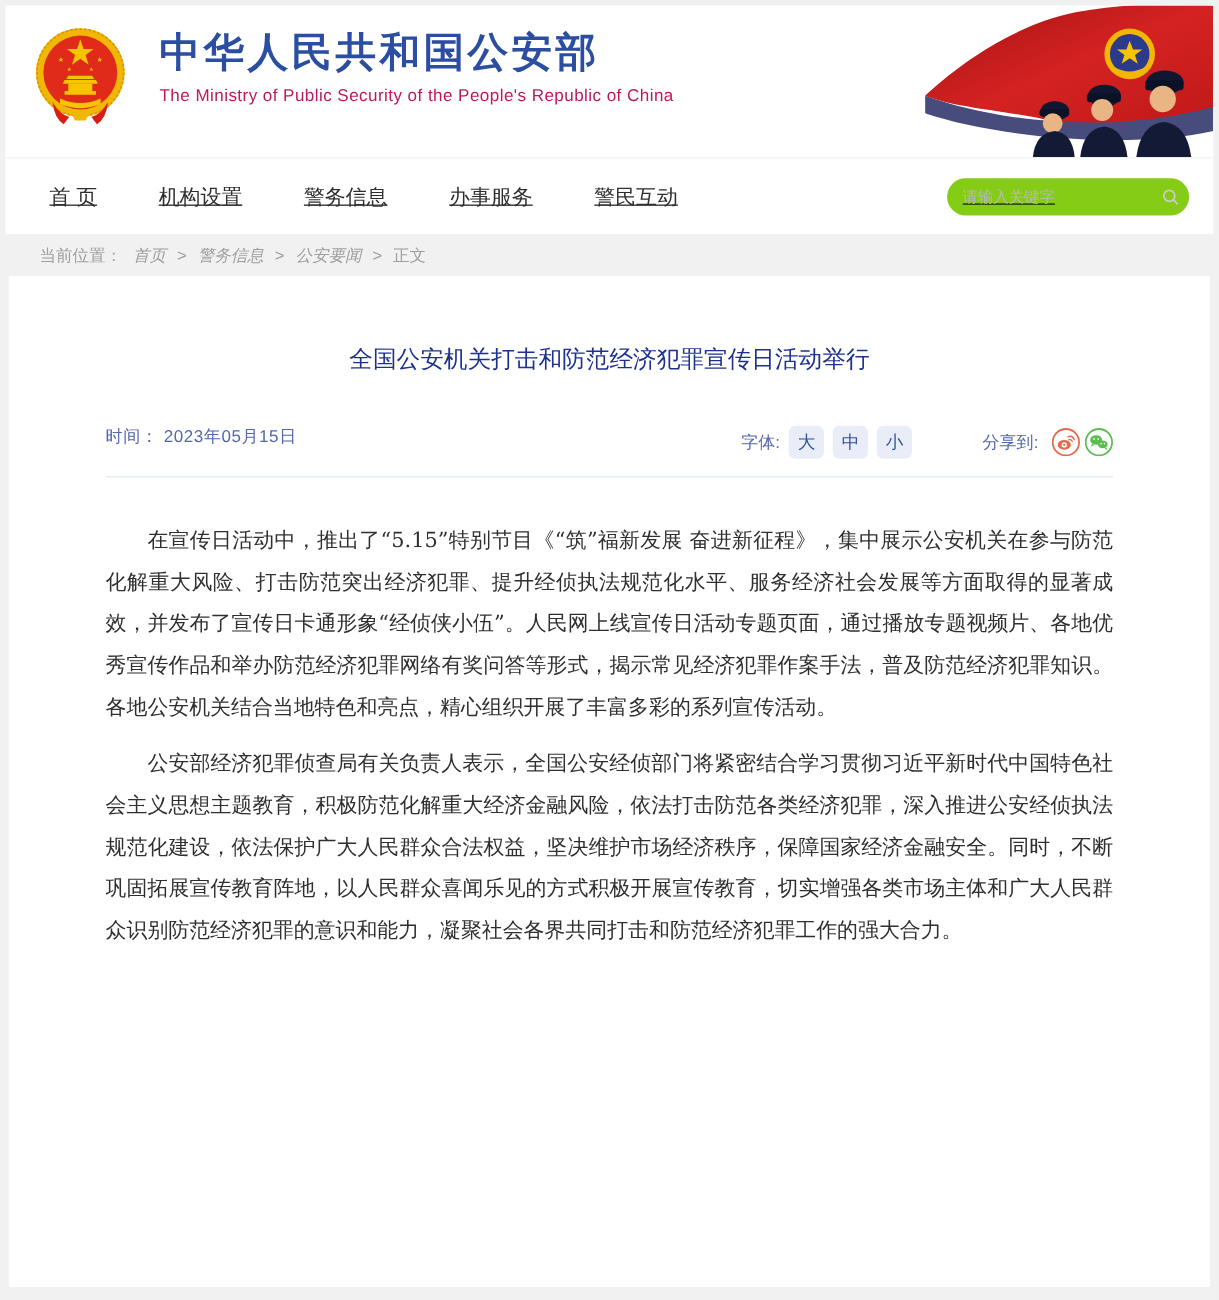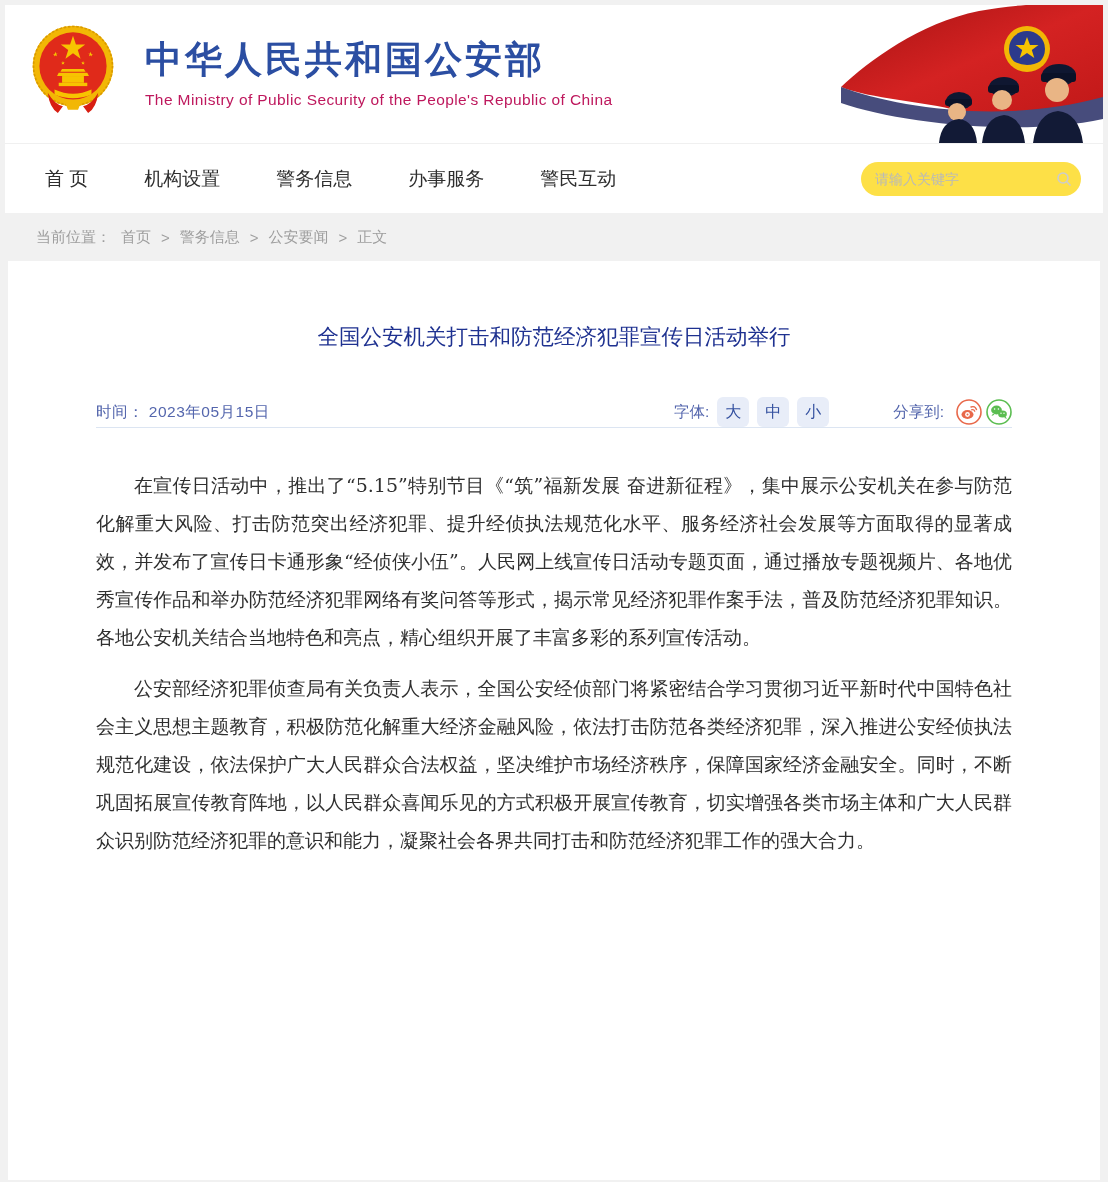--- a/index.html
+++ b/index.html
@@ -4,46 +4,46 @@
 <style>
   * { margin:0; padding:0; box-sizing:border-box; }
   html,body { width:1108px; height:1182px; overflow:hidden; }
   body { background:#e9e9e9; font-family:"Liberation Sans", sans-serif; }
   .page { width:1108px; height:1182px; background:#f1f1f1; padding-top:5px; overflow:hidden; }
 
   
   .top-white { margin:0 5px; background:#ffffff; }
   .header { position:relative; height:138px; overflow:hidden; }
   .logo-wrap { position:absolute; left:26px; top:16px; width:84px; height:100px; }
-  .titles { position:absolute; left:140px; top:34px; }
+  .titles { position:absolute; left:140px; top:22px; }
   .site-title { font-size:37px; font-weight:bold; color:#2b4ea2; letter-spacing:3px; line-height:42px; }
   .site-sub { margin-top:10px; font-size:15.5px; color:#be185d; letter-spacing:0.4px; }
   .banner { position:absolute; right:0; top:0; width:262px; height:138px; }
 
   
-  .navbar { height:70px; border-top:1px solid #f0f0f0; display:flex; align-items:center; padding:0 22px 0 40px; }
+  .navbar { height:70px; border-top:1px solid #f0f0f0; display:flex; align-items:center; padding:0 22px 0 40px;text-decoration:underline; }
   .nav-item { font-size:19px; color:#2e2e2e; margin-right:56px; cursor:pointer; white-space:nowrap; }
-  .search-pill { margin-left:auto; width:220px; height:34px; background:#fde047; border-radius:17px;
+  .search-pill { margin-left:auto; width:220px; height:34px; background:#84cc16; border-radius:17px;
                  display:flex; align-items:center; padding:0 14px; }
   .search-pill input { flex:1; border:none; outline:none; background:transparent; font-size:14px; color:#555;
                        font-family:"Liberation Sans",sans-serif; }
   .search-pill input::placeholder { color:#b9b9b9; }
   .search-glyph { width:16px; height:16px; flex:0 0 auto; }
 
   
-  .crumb-strip { height:48px; display:flex; align-items:center; padding-left:36px;
+  .crumb-strip { height:38px; display:flex; align-items:center; padding-left:36px;
                  font-size:15px; color:#9e9e9e; background:#f1f1f1; }
   .crumb-strip span { margin-right:10px; }
-  .crumb-link { cursor:pointer; }
+  .crumb-link { cursor:pointer;font-style:italic; }
 
   
   .card { margin:0 8px; background:#ffffff; min-height:919px; padding:56px 88px 30px; }
   .art-title { text-align:center; font-size:21.5px; font-weight:normal; color:#1e3190; line-height:40px;
                font-family:"Liberation Sans",sans-serif; }
-  .meta-row { margin-top:40px; display:flex; align-items:center; padding-bottom:0;
+  .meta-row { margin-top:40px; display:flex; padding-bottom:16px;
               border-bottom:1px solid #dce5f2; font-size:15.5px; color:#5466ad; }
   .meta-time { letter-spacing:0.5px; }
   .meta-right { margin-left:auto; display:flex; align-items:center; }
   .font-label { margin-right:8px; }
   .size-btn { width:32px; height:30px; margin-right:8px; background:#e8edf8; color:#33509f;
               border:none; border-radius:6px; font-size:16px; cursor:pointer;
               font-family:"Liberation Sans",sans-serif; }
   .share-label { margin-left:56px; margin-right:8px; }
   .share-icon { width:26px; height:26px; margin-left:4px; cursor:pointer; }
 

